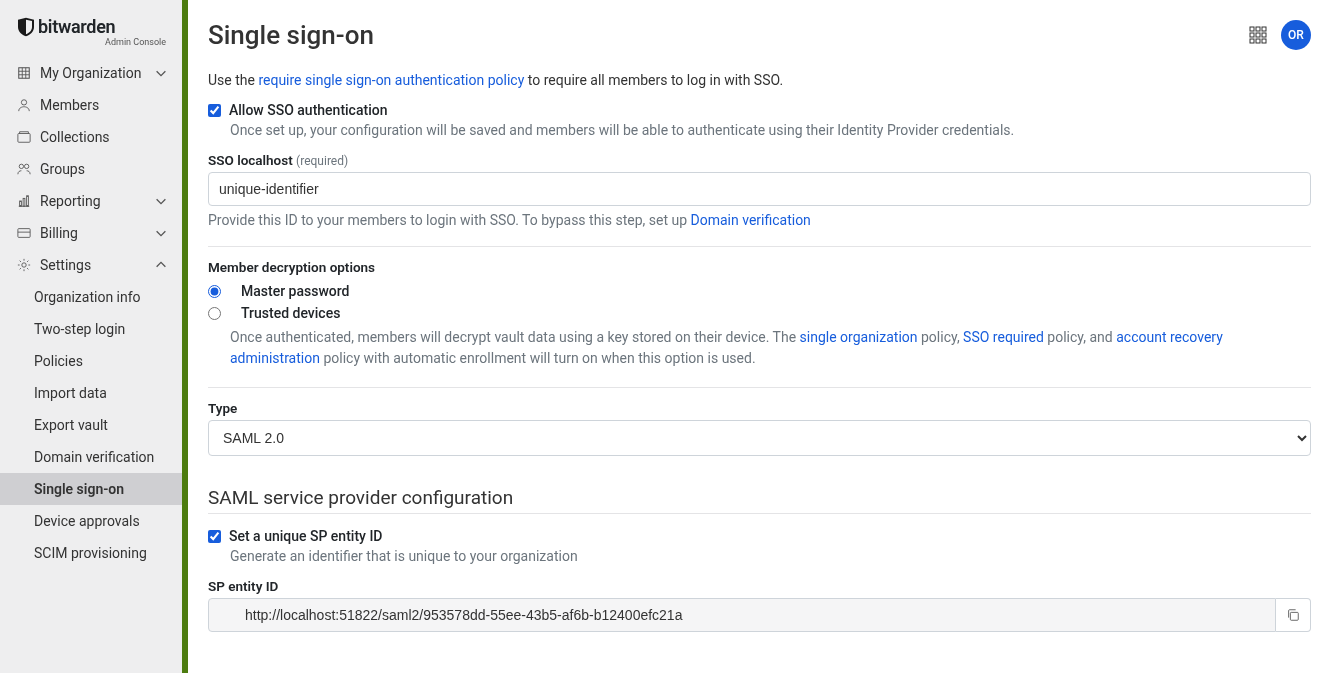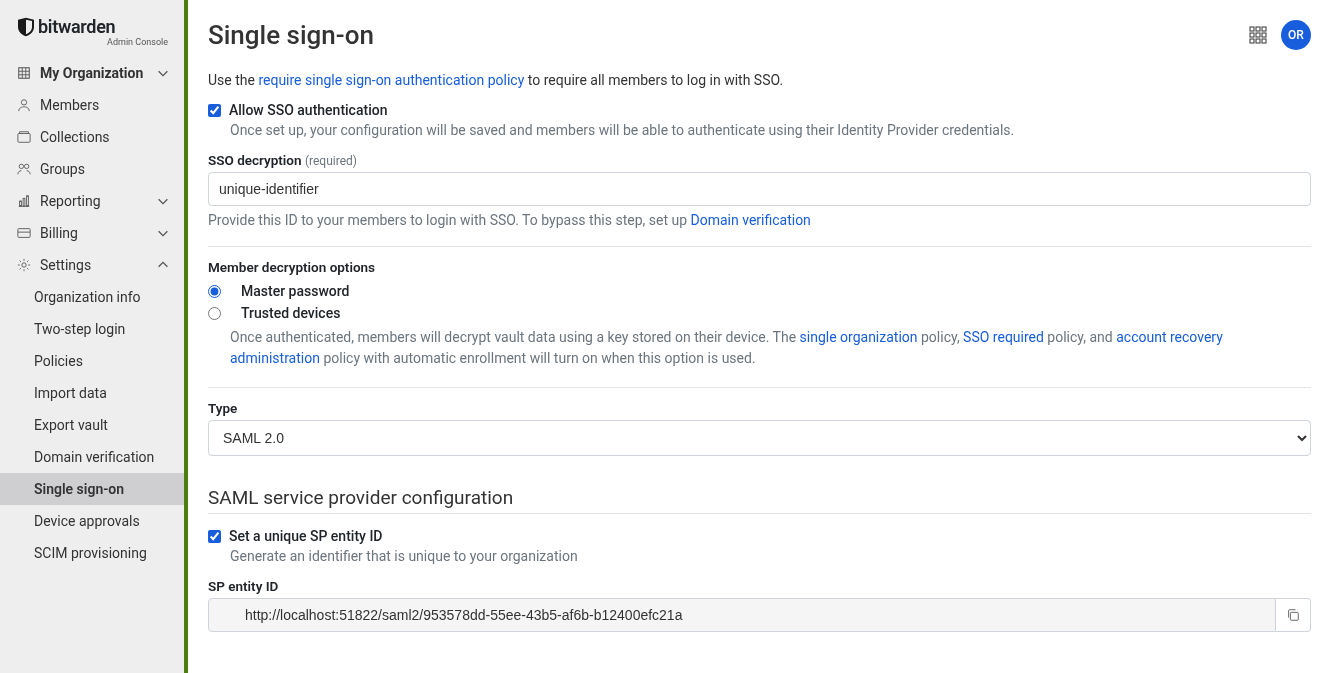--- a/index.html
+++ b/index.html
@@ -9,21 +9,21 @@
   color: #212529;
   display: flex;
   background: #fff;
   width: 1329px;
   height: 673px;
   overflow: hidden;
 }
 .sidebar {
   width: 188px;
   background: #eeeeef;
-  border-right: 4px solid #4d7c0f;
+  border-right: 6px solid #4d7c0f;
   flex-shrink: 0;
   overflow-y: auto;
 }
 .logo {
   padding: 16px 16px 2px 18px;
   display: flex;
   align-items: center;
 }
 .logo svg { width: 16px; height: 20px; }
 .logo-text { font-weight: 600; font-size: 18px; margin-left: 4px; letter-spacing: -0.3px; }
@@ -32,21 +32,21 @@
   display: flex;
   align-items: center;
   padding: 8px 14px 8px 16px;
   cursor: pointer;
   font-size: 14px;
   color: #333;
 }
 .nav-icon { width: 16px; height: 16px; margin-right: 8px; display: inline-flex; align-items: center; justify-content: center; color: #555; }
 .nav-label { flex: 1; }
 .nav-chevron { width: 14px; height: 14px; color: #555; }
-.nav-item.top { font-weight: 700; }
+.nav-item.top { font-weight: 400; }
 .sub-item {
   padding: 8px 16px 8px 34px;
   cursor: pointer;
   font-size: 14px;
   color: #333;
 }
 .sub-item.active { background: #cfcfd2; font-weight: 600; }
 .main {
   flex: 1;
   padding: 20px 18px 20px 20px;
@@ -245,21 +245,21 @@
   </p>
 
   <div class="checkbox-row">
     <input type="checkbox" checked="" style="">
     <label class="checkbox-label">Allow SSO authentication</label>
   </div>
   <p class="helper">Once set up, your configuration will be saved and members will be able to authenticate using their Identity Provider credentials.</p>
 
   <div class="field">
     <label class="field-label">
-      <span>SSO decryption</span>
+      <span>SSO localhost</span>
       <span class="req">(required)</span>
     </label>
     <input type="text" class="text-input" value="unique-identifier" style="">
     <p class="subhelper">
       <span>Provide this ID to your members to login with SSO. To bypass this step, set up </span><a href="#" class="link">Domain verification</a>
     </p>
   </div>
 
   <hr class="sep">
 

